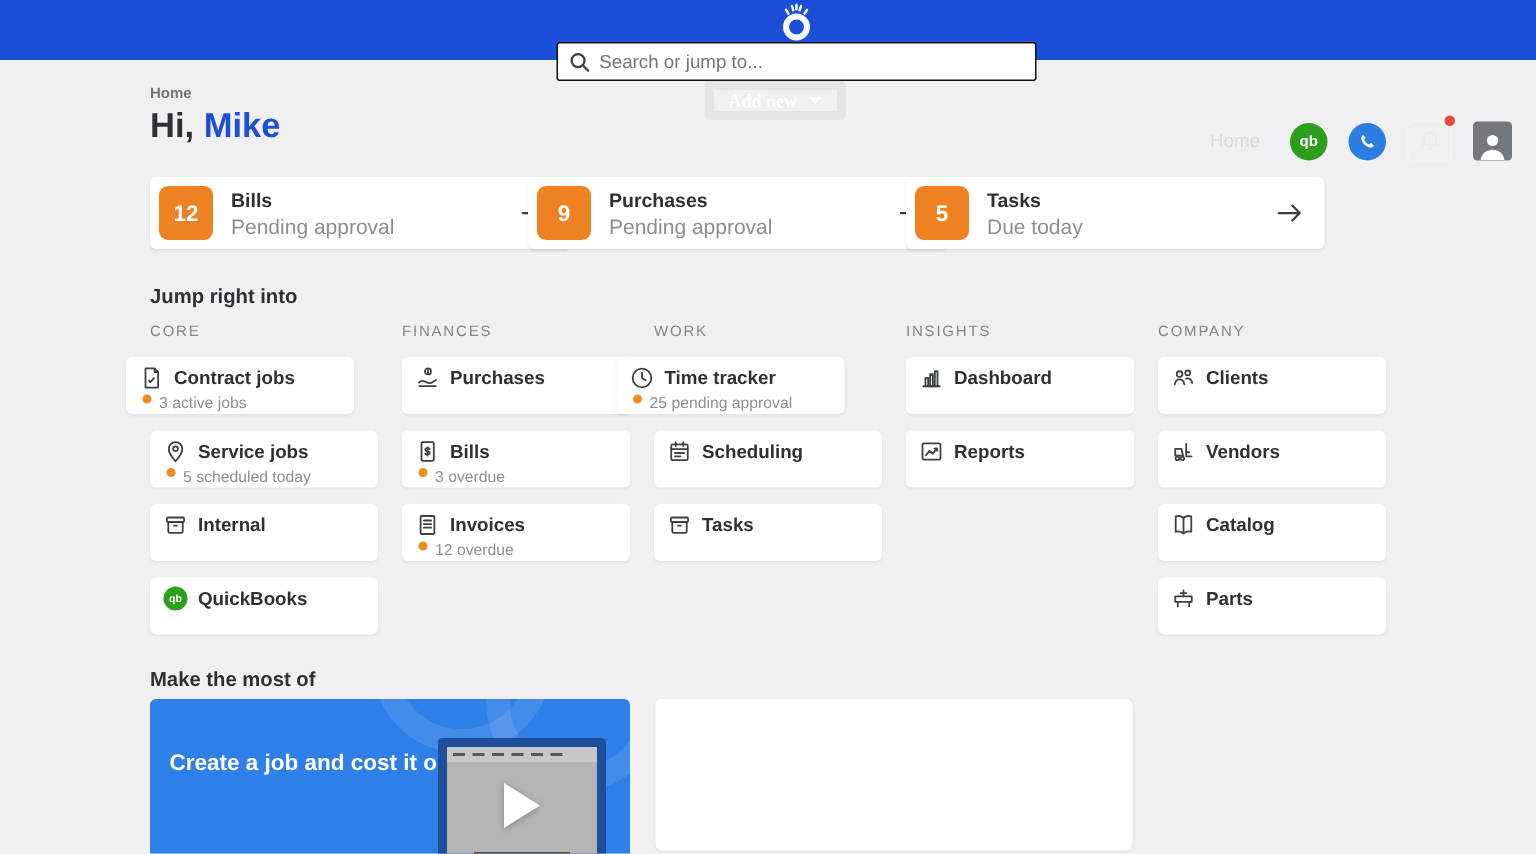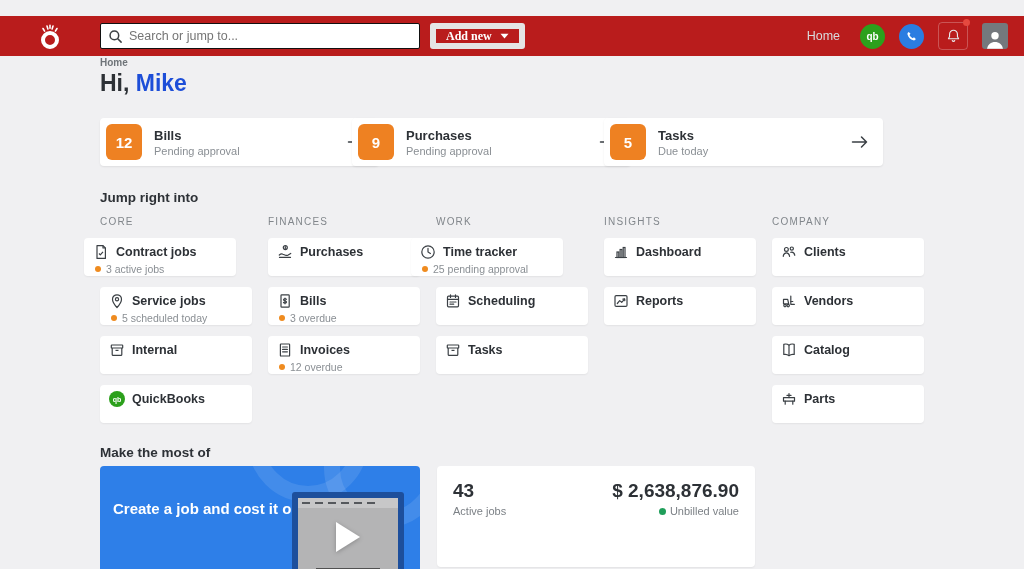--- a/index.html
+++ b/index.html
@@ -1,21 +1,21 @@
 <!DOCTYPE html>
 <html><head>
 <meta charset="utf-8">
 <style>
   * { margin:0; padding:0; box-sizing:border-box; }
   html,body { width:1024px; height:569px; overflow:hidden; }
   body { font-family:"Liberation Sans", sans-serif; background:#f0f0f2; position:relative; }
 
   
-  .topbar { position:absolute; left:0; top:16px; width:1024px; height:40px; background:#b91c1c;
-            display:flex; align-items:center; }
+  .topbar { position:absolute; left:0; top:0; width:1024px; height:40px; background:#1d4ed8;
+            display:flex; align-items:center;flex-direction:column; }
   .logo { width:26px; height:28px; margin-left:37px; cursor:pointer; }
   .search-wrap { margin-left:37px; position:relative; }
   .search-wrap svg { position:absolute; left:8px; top:6px; }
   .search-input { width:320px; height:26px; border:1px solid #111; border-radius:2px;
                   padding:0 8px 0 28px; font-size:12.5px; font-family:"Liberation Sans",sans-serif;
                   color:#3c4043; background:#fff; outline:none; }
   .addnew { margin-left:10px; height:26px; background:transparent; border:6px solid #e5e5e5;
             border-radius:3px; color:#fff; font-size:12px; font-weight:700;
             font-family:Liberation Serif, serif; padding:0 10px; display:flex;
             align-items:center; gap:8px; cursor:pointer;justify-content:space-between; }
@@ -38,32 +38,32 @@
   .greeting .name { color:#1d4ed8; }
 
   
   .sum-card { position:absolute; top:118px; width:279px; height:48px; background:#fff; border-radius:4px;
               box-shadow:0 1px 2px rgba(0,0,0,.08); display:flex; align-items:center; cursor:pointer; }
   .sum-badge { width:36px; height:36px; margin-left:6px; border-radius:6px; background:#ee8122;
                color:#fff; font-size:15px; font-weight:700; display:flex; align-items:center;
                justify-content:center; }
   .sum-text { margin-left:12px; }
   .sum-title { font-size:13px; font-weight:700; color:#2d3136; }
-  .sum-sub { font-size:11px; color:#8a8f94; margin-top:2px; }
+  .sum-sub { font-size:14px; color:#8a8f94; margin-top:2px; }
   .sum-arrow { margin-left:auto; margin-right:14px; }
 
   
   .section-title { position:absolute; font-size:13.5px; font-weight:700; color:#2d3136; }
   .col-header { position:absolute; top:216px; font-size:10px; font-weight:400; color:#81868b;
                 letter-spacing:1.2px; }
   .jump-card { position:absolute; width:152px; height:38px; background:#fff; border-radius:4px;
                box-shadow:0 1px 2px rgba(0,0,0,.06); padding:6px 9px; cursor:pointer; }
   .jump-row { display:flex; align-items:center; gap:7px; }
   .jump-label { font-size:12.5px; font-weight:700; color:#2d3136; white-space:nowrap; }
-  .jump-badge { display:flex; align-items:center; gap:5px; margin-top:3px; padding-left:2px; }
+  .jump-badge { display:flex; align-items:flex-start; gap:5px; margin-top:3px; padding-left:2px; }
   .dot { width:6px; height:6px; border-radius:50%; background:#ef8b1f; flex:none; }
   .jump-badge span { font-size:10.5px; color:#8a8f94; white-space:nowrap; }
   .qb-mini { width:16px; height:16px; border-radius:50%; background:#2ca01c; color:#fff;
              font-size:7px; font-weight:700; display:flex; align-items:center; justify-content:center; }
 
   
   .video-card { position:absolute; left:100px; top:466px; width:320px; height:110px; background:#2e7fe8;
                 border-radius:4px; overflow:hidden; cursor:pointer; }
   .ring { position:absolute; border-radius:50%; border:16px solid rgba(255,255,255,.10); }
   .video-caption { position:absolute; left:13px; top:34px; color:#fff; font-size:15px; font-weight:700; }
@@ -384,23 +384,13 @@
       </div>
       <div class="play"></div>
       <div class="thumb-line"></div>
 
     </div>
   </div>
 
 </div>
 
 <div class="overview-card">
-  <div class="ov-stats">
-    <div>
-      <div class="ov-value">43</div>
-      <div class="ov-label">Active jobs</div>
-    </div>
-    <div class="ov-right">
-      <div class="ov-value">$ 2,638,876.90</div>
-      <div class="ov-label"><span class="green-dot"></span><span>Unbilled value</span></div>
-    </div>
-  </div>
 </div>
 
 </body></html>

